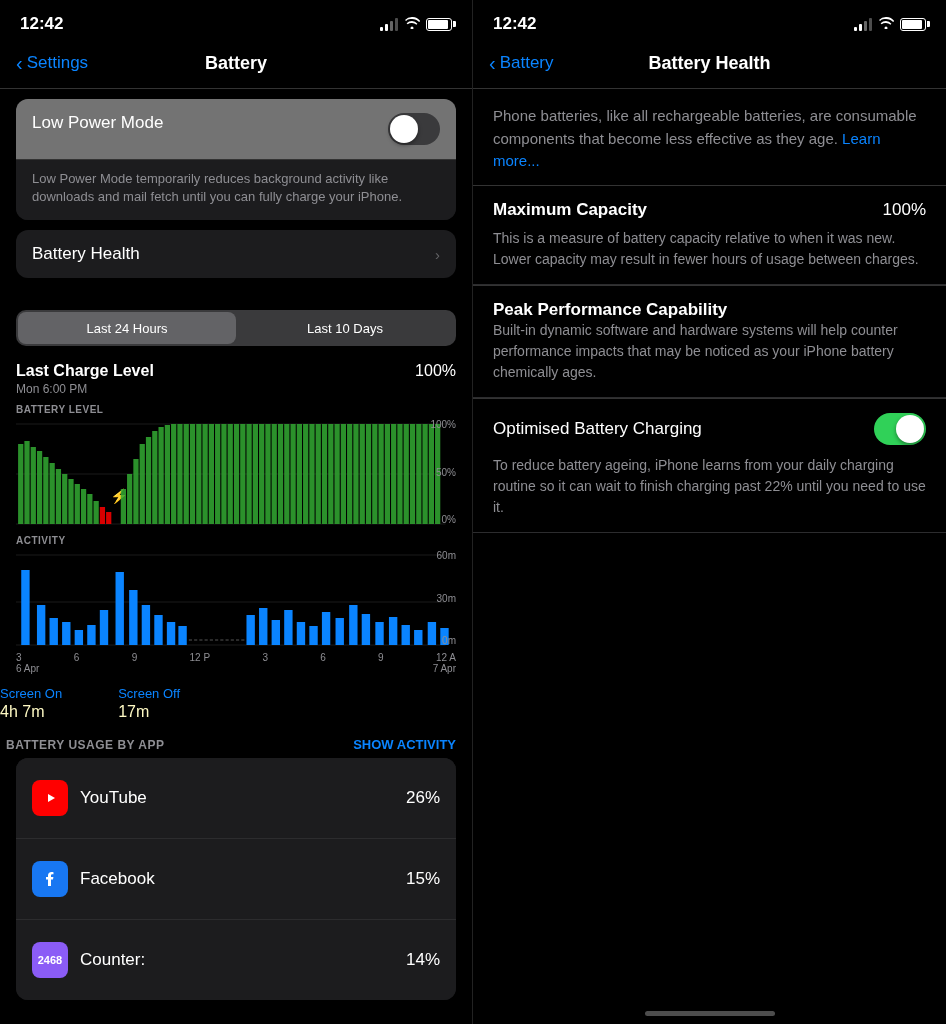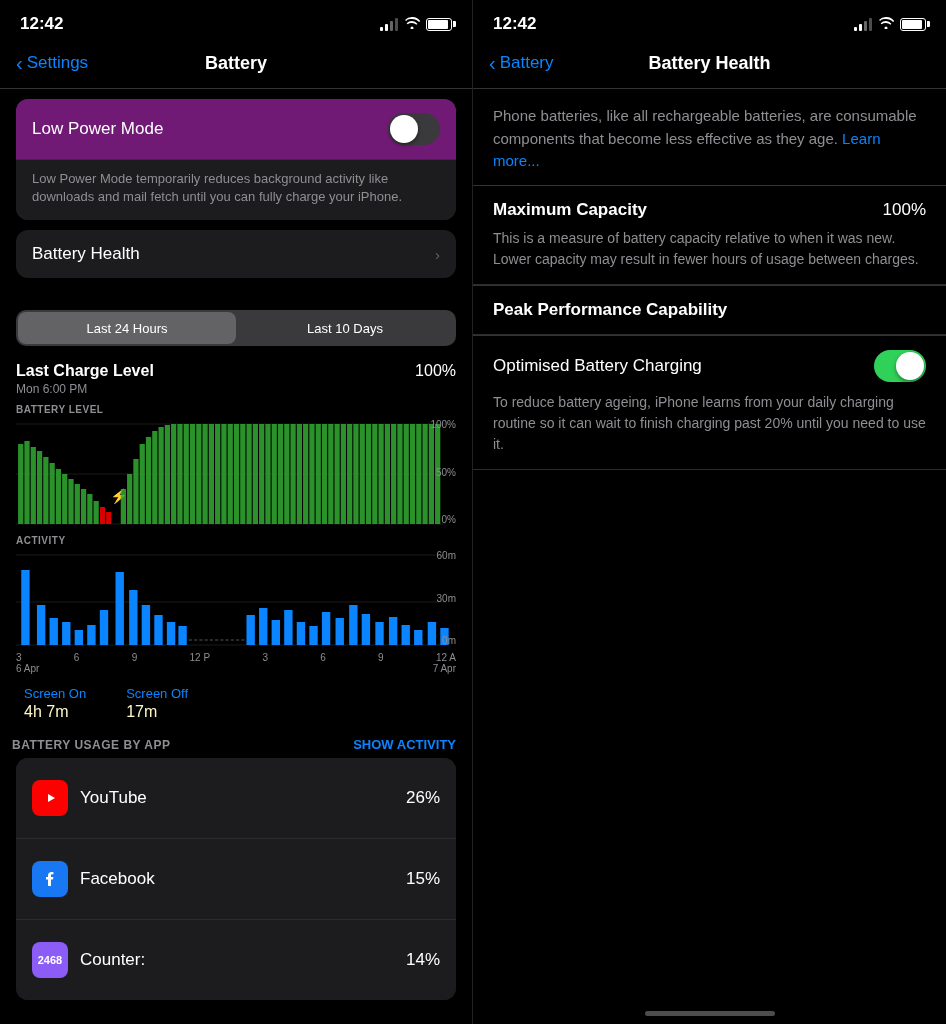--- a/index.html
+++ b/index.html
@@ -133,24 +133,24 @@
     .section {
       background: #1c1c1e;
       margin: 10px 16px;
       border-radius: 12px;
       overflow: hidden;
     }
 
     
     .setting-row {
       display: flex;
-      align-items: center;
+      align-items: flex-start;
       justify-content: space-between;
       padding: 14px 16px;
-      background: #701a75;
+      background: #737373;
     }
     .setting-label {
       font-size: 17px;
       color: #fff;
     }
     .toggle {
       width: 52px;
       height: 32px;
       border-radius: 16px;
       background: #3a3a3c;
@@ -292,40 +292,40 @@
       height: 100px;
     }
     .activity-chart-svg {
       width: 100%;
       height: 100%;
     }
 
     
     .screen-stats {
       display: flex;
-      padding: 10px 16px 6px 24px;
-      gap: 40px;
+      padding: 10px 16px 6px 0;
+      gap: 56px;
     }
     .screen-stat-label {
       font-size: 13px;
       color: #0a84ff;
     }
     .screen-stat-value {
       font-size: 16px;
       font-weight: 400;
       color: #fef9c3;
       margin-top: 2px;
     }
 
     
     .usage-header {
       display: flex;
       justify-content: space-between;
       align-items: center;
-      padding: 10px 16px 6px 12px;
+      padding: 10px 16px 6px 6px;
     }
     .usage-title {
       font-size: 12px;
       font-weight: 600;
       color: #8e8e93;
       letter-spacing: 0.5px;
     }
     .show-activity-btn {
       font-size: 13px;
       color: #0a84ff;
@@ -777,32 +777,33 @@
       <span class="max-capacity-label">Maximum Capacity</span>
       <span class="max-capacity-value">100%</span>
     </div>
     <p class="capacity-desc">This is a measure of battery capacity relative to when it was new. Lower capacity may result in fewer hours of usage between charges.</p>
   </div>
 
   <div class="divider"></div>
 
   <div class="right-section">
     <div class="peak-perf-label">Peak Performance Capability</div>
+    <p class="peak-perf-desc">Built-in dynamic software and hardware systems will help counter performance impacts that may be noticed as your iPhone battery chemically ages.</p>
   </div>
 
   <div class="divider"></div>
 
   <div class="right-section">
     <div class="optimised-row">
       <span class="optimised-label">Optimised Battery Charging</span>
       <div class="toggle on">
         <div class="toggle-knob"></div>
       </div>
     </div>
-    <p class="optimised-desc">To reduce battery ageing, iPhone learns from your daily charging routine so it can wait to finish charging past 20% until you need to use it.</p>
+    <p class="optimised-desc">To reduce battery ageing, iPhone learns from your daily charging routine so it can wait to finish charging past 22% until you need to use it.</p>
   </div>
 
   <div style="flex:1;"></div>
 
   <div class="home-indicator">
     <div class="home-bar"></div>
   </div>
 </div>
 
 </body></html>

